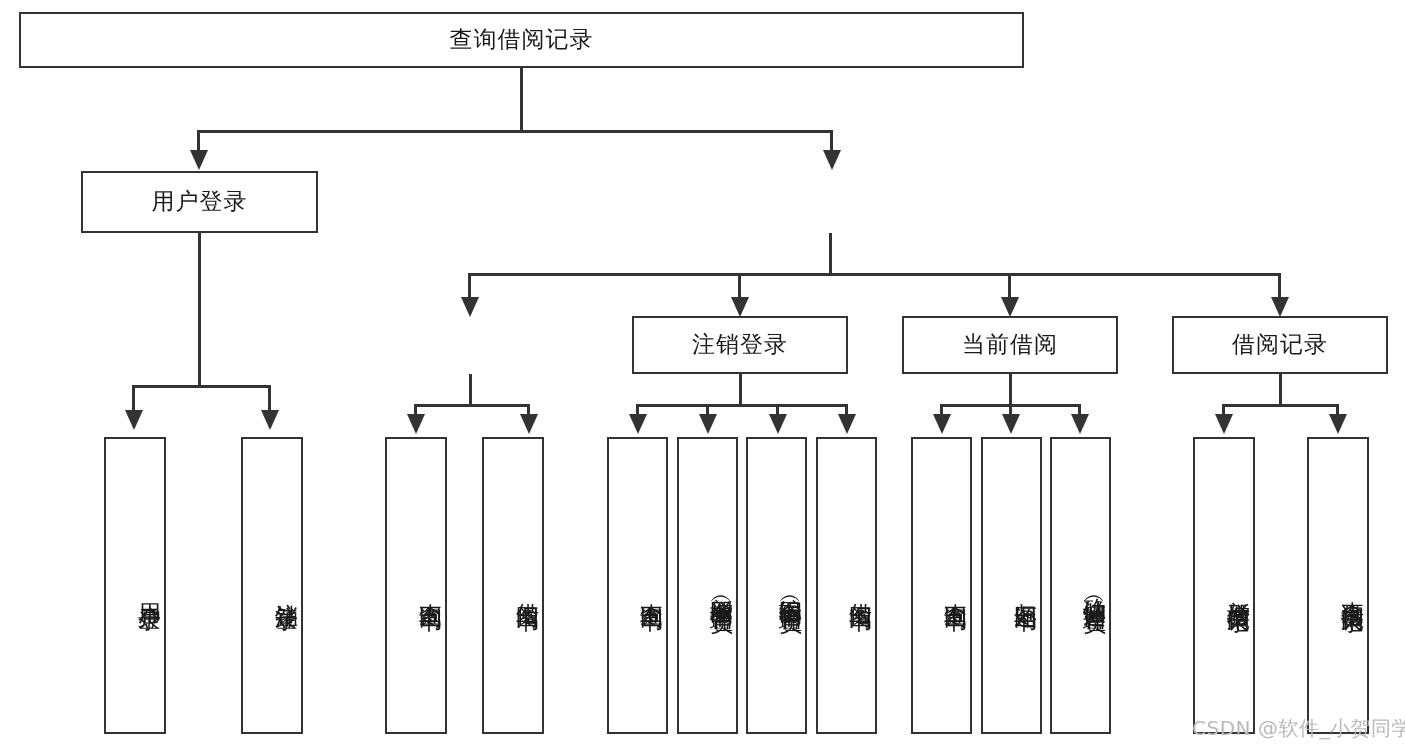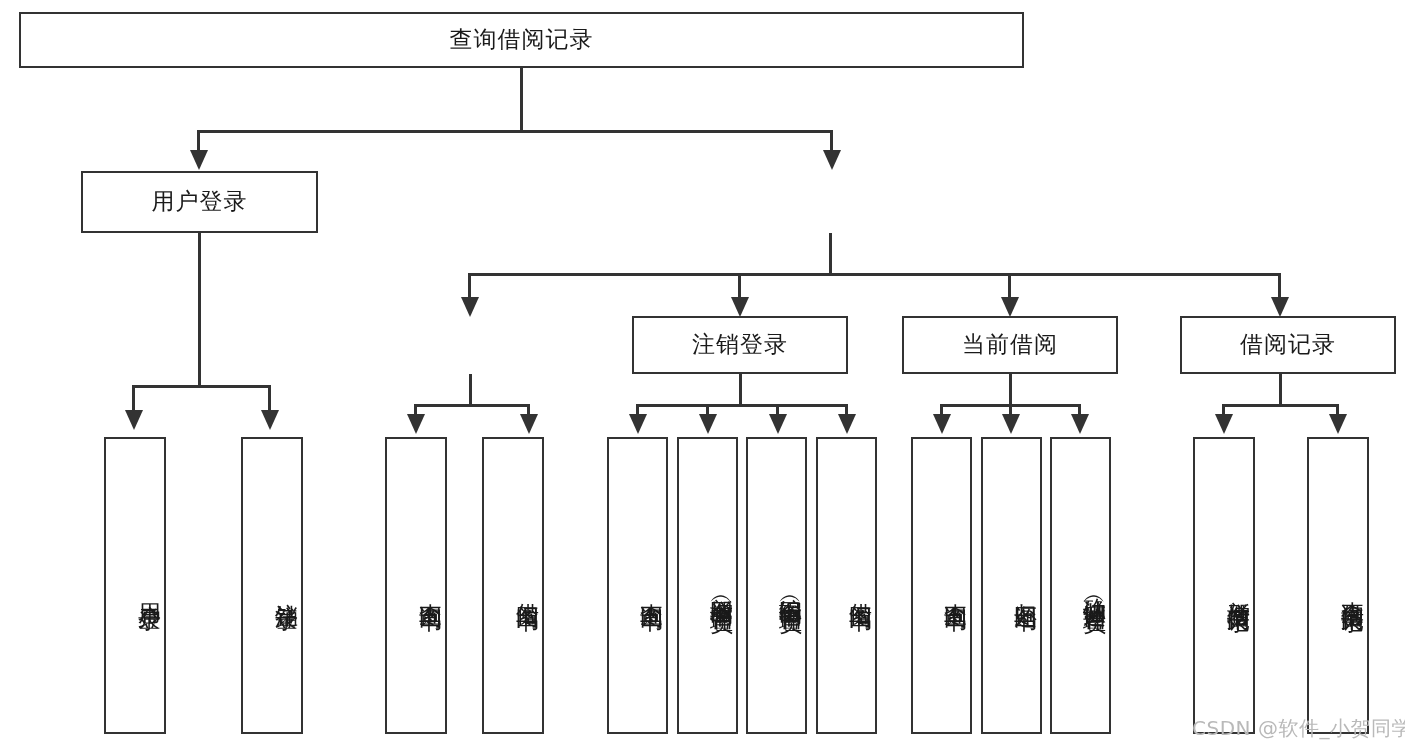--- a/index.html
+++ b/index.html
@@ -111,21 +111,21 @@
   <div class="arrow" style="left:1001px; top:297px;"></div>
   <div class="edge edge-v" style="left:1278px; top:273px; width:3px; height:28px;"></div>
   <div class="arrow" style="left:1271px; top:297px;"></div>
 
   <div class="node node-h" style="left:632px; top:316px; width:216px; height:58px;">
     <span>注销登录</span>
   </div>
   <div class="node node-h" style="left:902px; top:316px; width:216px; height:58px;">
     <span>当前借阅</span>
   </div>
-  <div class="node node-h" style="left:1172px; top:316px; width:216px; height:58px;margin-left:8px;">
+  <div class="node node-h" style="left:1172px; top:316px; width:216px; height:58px;">
     <span>借阅记录</span>
   </div>
 
   <div class="edge edge-v" style="left:469px; top:374px; width:3px; height:32px;"></div>
   <div class="edge edge-h" style="left:414px; top:404px; width:116px; height:3px;"></div>
   <div class="edge edge-v" style="left:414px; top:404px; width:3px; height:14px;"></div>
   <div class="arrow" style="left:407px; top:414px;"></div>
   <div class="edge edge-v" style="left:527px; top:404px; width:3px; height:14px;"></div>
   <div class="arrow" style="left:520px; top:414px;"></div>
 

